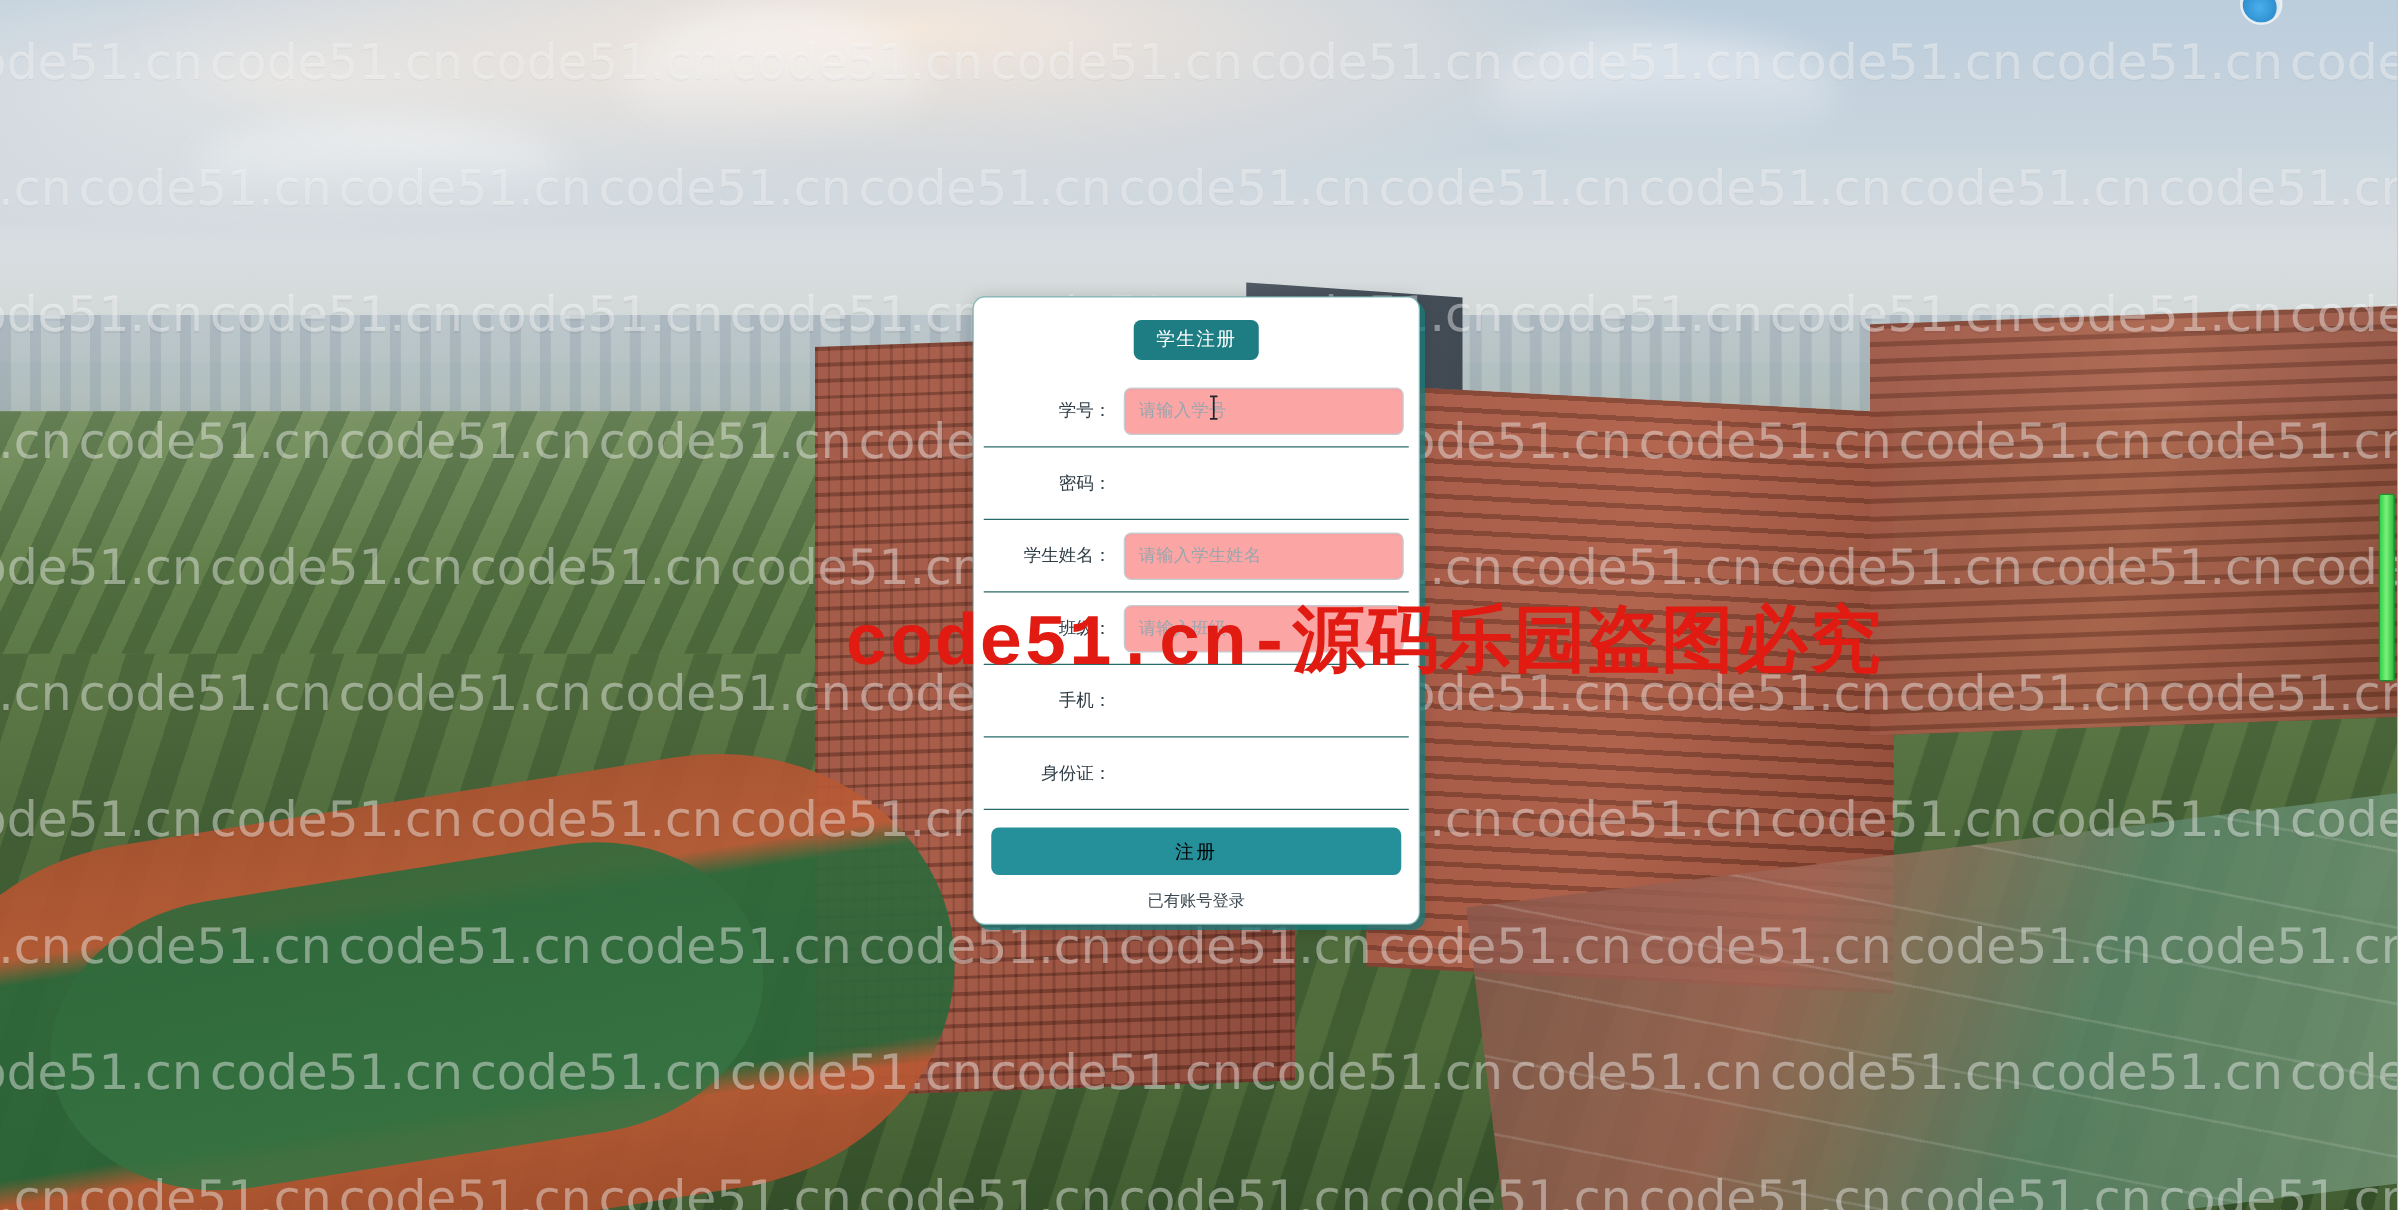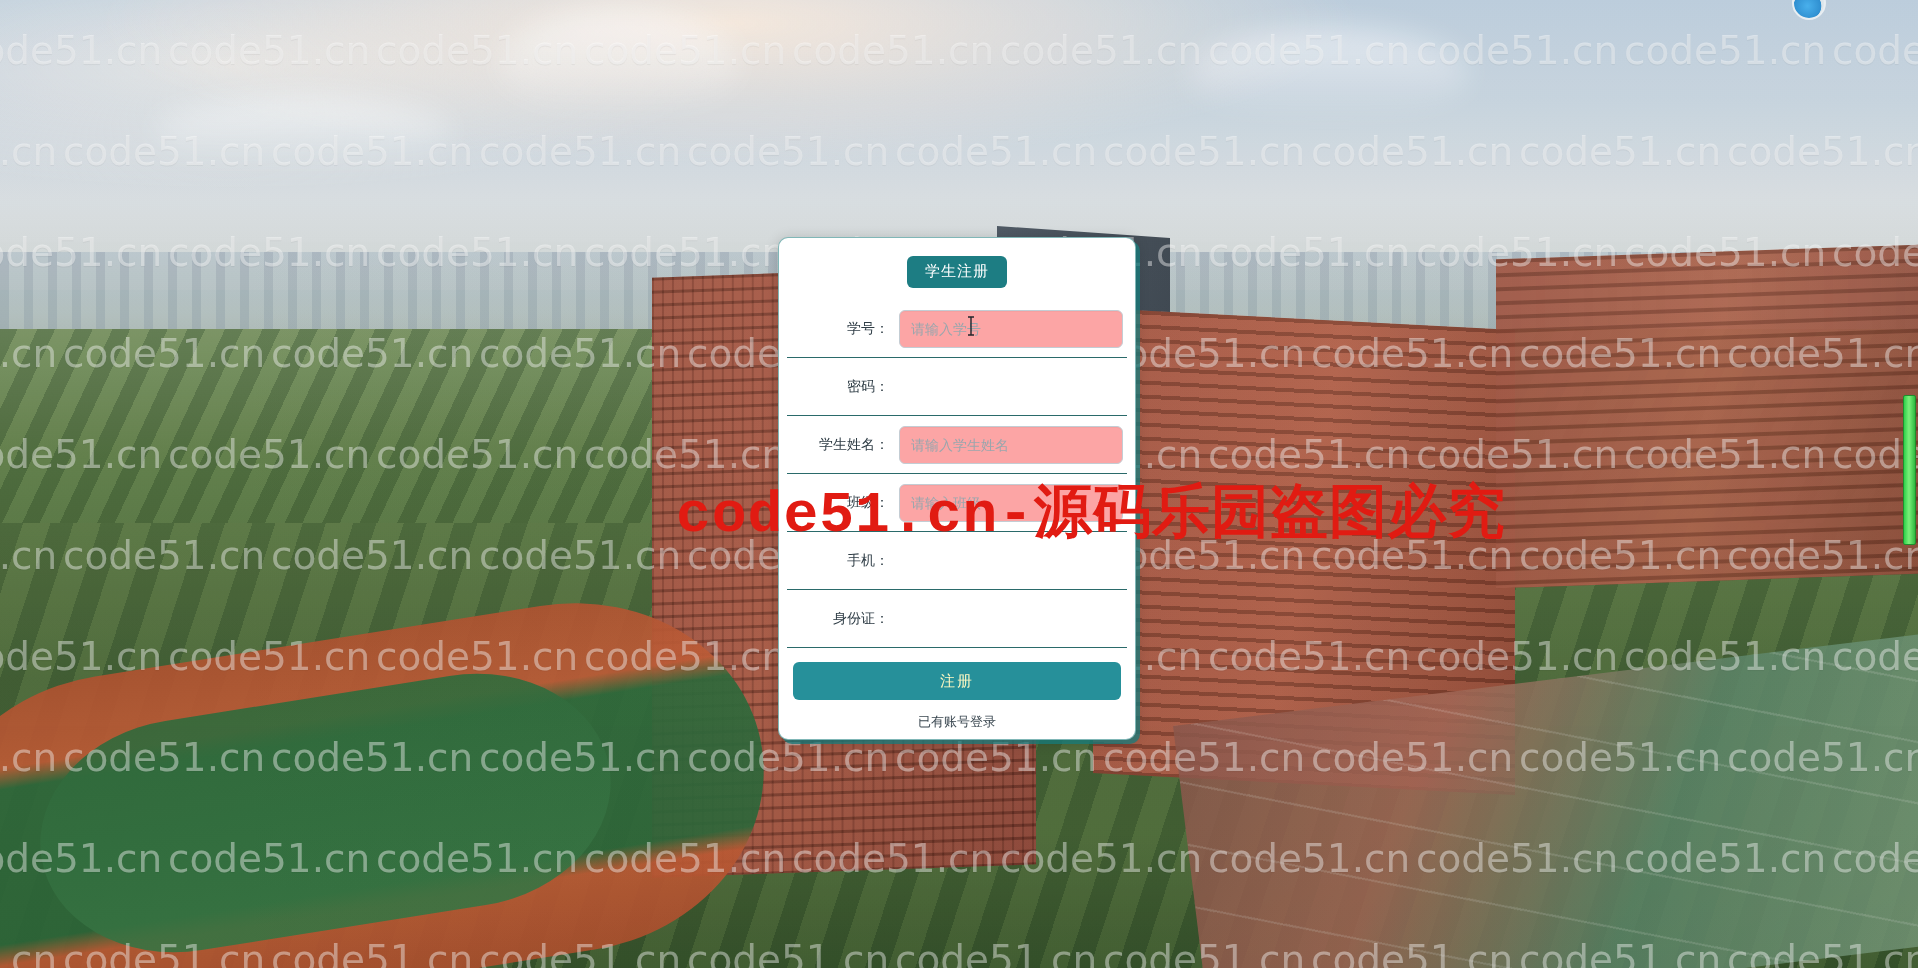--- a/index.html
+++ b/index.html
@@ -243,21 +243,21 @@
   }
 
   .submit-wrap {
     padding: 14px 14px 0 14px;
   }
   .submit-btn {
     display:block;
     width: 100%;
     height: 38px;
     background: #26909a;
-    color: #fef9c3;
+    color: #000000;
     border: none;
     border-radius: 6px;
     font-size: 15px;
     letter-spacing: 2px;
     cursor: pointer;
     font-family: "DejaVu Sans", sans-serif;
   }
   .login-link-wrap {
     text-align:center;
     margin-top: 12px;

